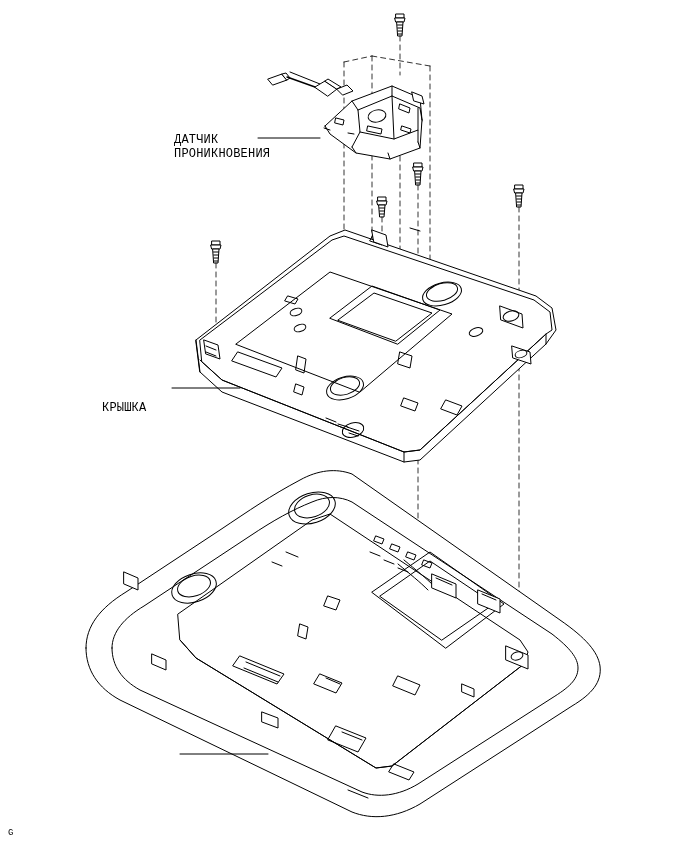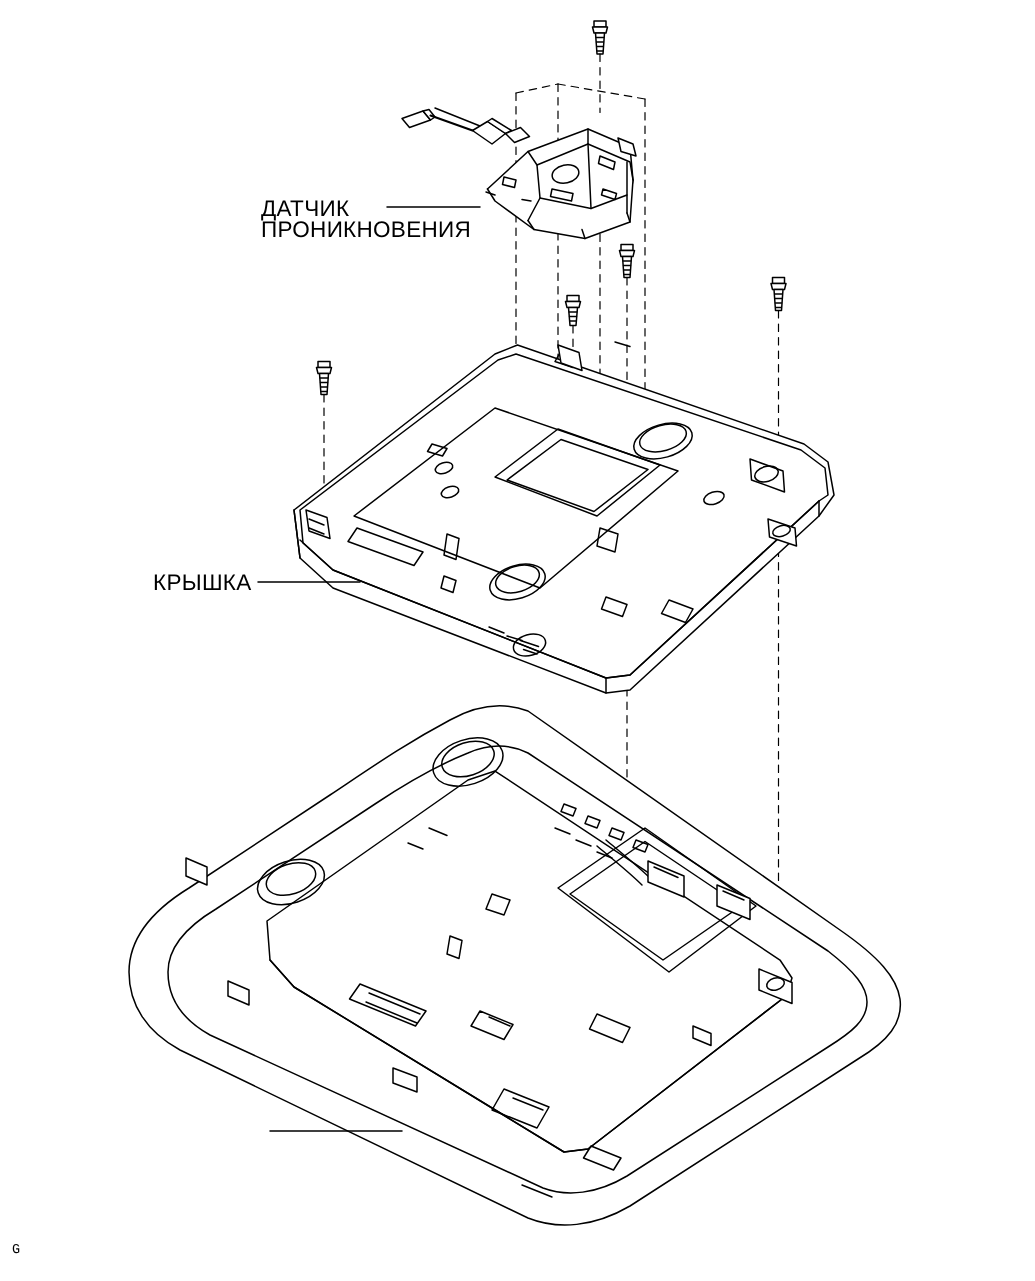--- a/index.html
+++ b/index.html
@@ -17,30 +17,30 @@
   }
   #diagram-root {
     position: absolute;
     left: 0;
     top: 0;
     width: 690px;
     height: 854px;
   }
   .label {
     position: absolute;
-    font-family: Liberation Sans, sans-serif;
-    font-size: 15px;
+    font-family: Liberation Mono, monospace;
+    font-size: 12px;
     line-height: 14px;
     letter-spacing: 0.2px;
     color: #000;
     white-space: pre;
     text-transform: uppercase;
   }
   .label-sensor { left: 174px; top: 133px; }
-  .label-cover  { left: 102px; top: 382px; text-align: right; }
+  .label-cover  { left: 102px; top: 401px; text-align: right; }
   .label-panel  { left: 52px;  top: 745px; }
   .corner-mark {
     position: absolute;
     left: 8px;
     top: 828px;
     font-family: "Liberation Mono", monospace;
     font-size: 9px;
     color: #000;
   }
   svg { display: block; }

